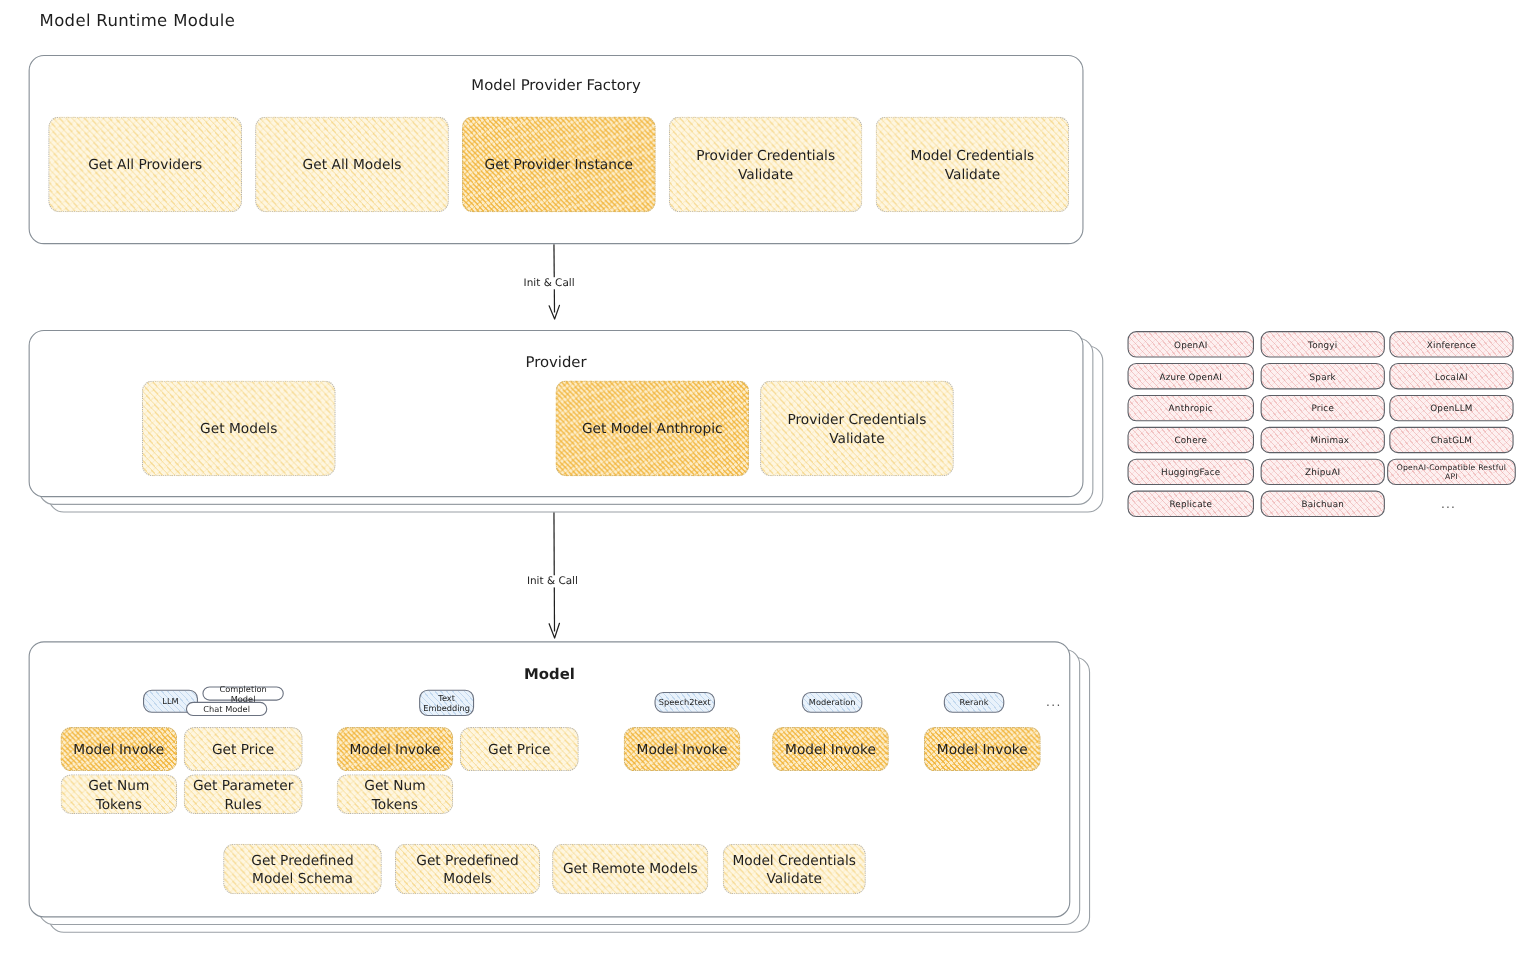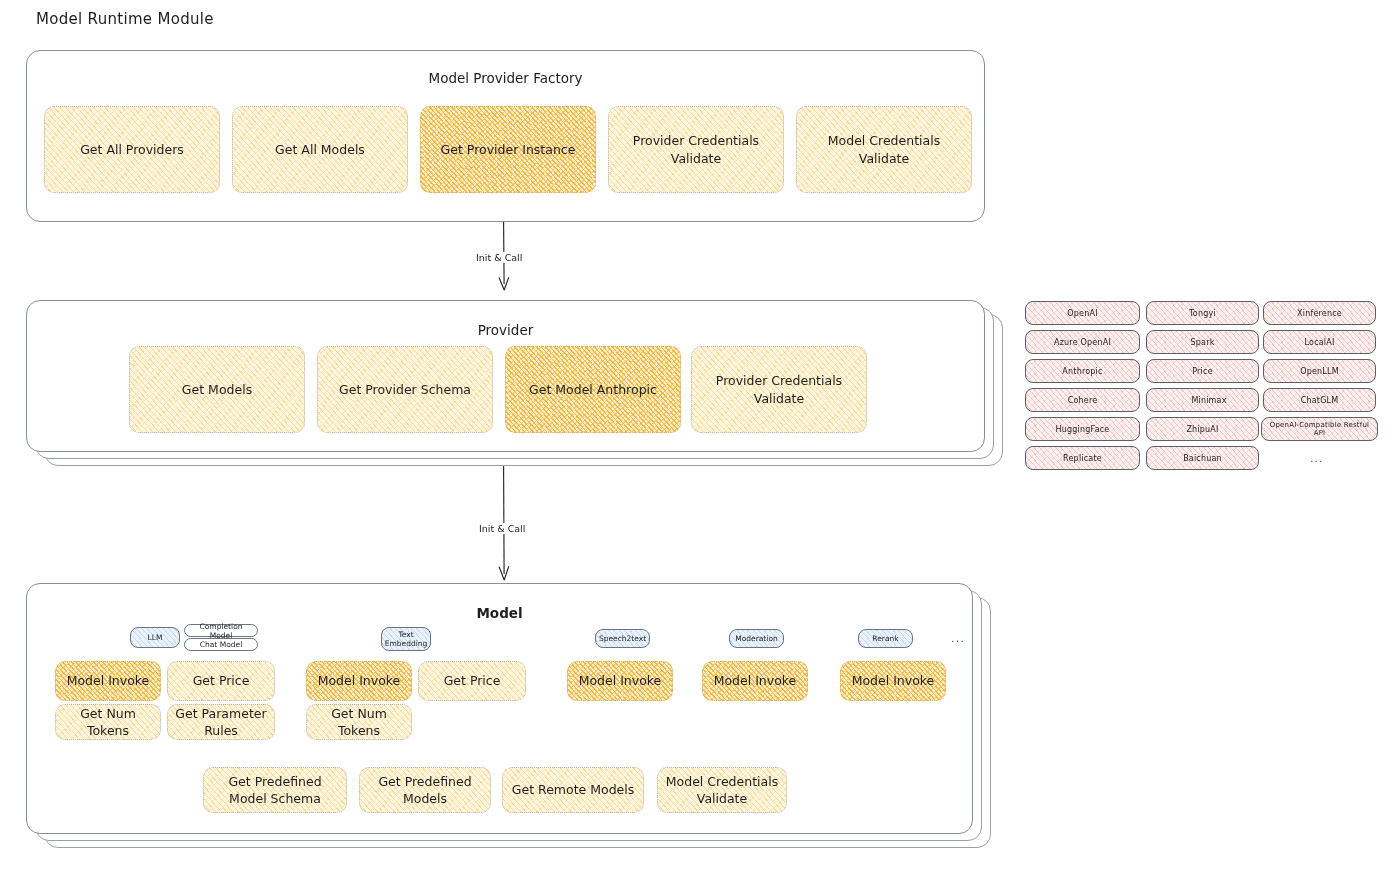--- a/index.html
+++ b/index.html
@@ -194,21 +194,20 @@
     <path d="M5.2 56 L10.2 68 L14.6 55.6" stroke="#1e1e1e" stroke-width="1.1" fill="none" stroke-linecap="round" stroke-linejoin="round"></path>
   </svg>
   <div class="arrow-label" style="left:473px; top:252px;">Init &amp; Call</div>
 
   <div class="stack-layer" style="left:44px; top:314px; width:959px; height:152px;"></div>
   <div class="stack-layer" style="left:35px; top:307px; width:959px; height:152px; z-index:1;"></div>
   <div class="container front" style="left:26px; top:300px; width:959px; height:152px;">
     <div class="container-title" style="top:21px;">Provider</div>
   </div>
   <div class="node" style="left:129px; top:346px; width:176px; height:87px;">Get Models</div>
-  <div class="node" style="left:317px; top:346px; width:176px; height:87px;">Get Provider Schema</div>
   <div class="node highlight" style="left:505px; top:346px; width:176px; height:87px;">Get Model Anthropic</div>
   <div class="node" style="left:691px; top:346px; width:176px; height:87px;">Provider Credentials Validate</div>
 
   <div class="chip" style="left:1025px; top:301px; width:115px; height:24px;">OpenAI</div>
   <div class="chip" style="left:1025px; top:330px; width:115px; height:24px;">Azure OpenAI</div>
   <div class="chip" style="left:1025px; top:359px; width:115px; height:24px;">Anthropic</div>
   <div class="chip" style="left:1025px; top:388px; width:115px; height:24px;">Cohere</div>
   <div class="chip" style="left:1025px; top:417px; width:115px; height:24px;">HuggingFace</div>
   <div class="chip" style="left:1025px; top:446px; width:115px; height:24px;">Replicate</div>
 
@@ -233,21 +232,21 @@
   <div class="arrow-label" style="left:476px; top:523px;">Init &amp; Call</div>
 
   <div class="stack-layer" style="left:44px; top:597px; width:947px; height:251px;"></div>
   <div class="stack-layer" style="left:35px; top:590px; width:947px; height:251px; z-index:1;"></div>
   <div class="container front" style="left:26px; top:583px; width:947px; height:251px;">
     <div class="container-title" style="top:21px;font-weight:bold;">Model</div>
   </div>
 
   <div class="badge" style="left:130px; top:627px; width:50px; height:21px;">LLM</div>
   <div class="subtag" style="left:184px; top:624px; width:74px; height:13px;">Completion Model</div>
-  <div class="subtag" style="left:184px; top:638px; width:74px; height:13px;">Chat Model</div>
+  <div class="subtag" style="left:169px; top:638px; width:74px; height:13px;">Chat Model</div>
   <div class="node highlight" style="left:55px; top:661px; width:106px; height:40px;">Model Invoke</div>
   <div class="node" style="left:167px; top:661px; width:108px; height:40px;">Get Price</div>
   <div class="node" style="left:55px; top:704px; width:106px; height:36px;">Get Num Tokens</div>
   <div class="node" style="left:167px; top:704px; width:108px; height:36px;">Get Parameter Rules</div>
 
   <div class="badge" style="left:381px; top:627px; width:50px; height:24px;">Text Embedding</div>
   <div class="node highlight" style="left:306px; top:661px; width:106px; height:40px;">Model Invoke</div>
   <div class="node" style="left:418px; top:661px; width:108px; height:40px;">Get Price</div>
   <div class="node" style="left:306px; top:704px; width:106px; height:36px;">Get Num Tokens</div>
 

